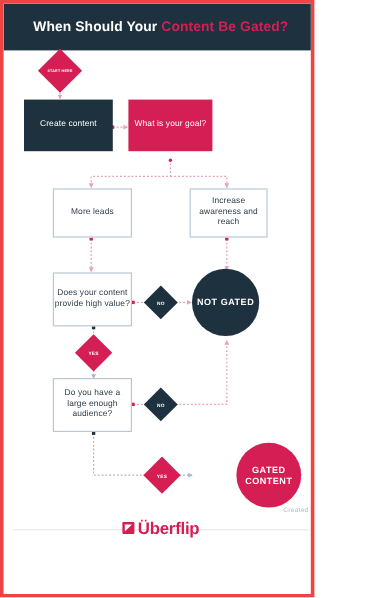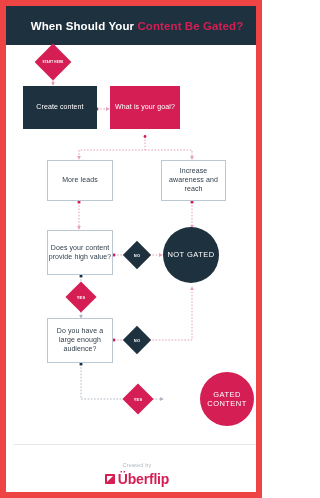--- a/index.html
+++ b/index.html
@@ -8,21 +8,21 @@
     background: #ffffff;
   }
   body {
     font-family: "Liberation Sans", sans-serif;
   }
   #infographic {
     position: relative;
     width: 262px;
     height: 498px;
     background: #ffffff;
-    border: 6px solid #ef4444;
+    border: 3px solid #ef4444;
     box-sizing: border-box;
     overflow: hidden;
   }
 
   
   .header {
     position: absolute;
     left: 0; top: 0;
     width: 262px;
     height: 39px;
@@ -74,21 +74,21 @@
   }
   .box-plain {
     background: #ffffff;
     color: #2d3c48;
     border: 1px solid #b9c8d2;
   }
 
   .circle {
     border-radius: 50%;
     font-size: 7.5px;
-    font-weight: normal;
+    font-weight: bold;
     letter-spacing: 0.45px;
     color: #ffffff;
   }
   .circle-dark { background: #1e313e; }
   .circle-pink { background: #d41e54; }
 
   
   .diamond {
     position: absolute;
     display: flex;
@@ -117,23 +117,23 @@
     position: absolute;
     left: 8px;
     top: 438px;
     width: 246px;
     height: 1px;
     background: #e3e8ec;
   }
   .footer {
     position: absolute;
     left: 0;
-    top: 456px;
-    width: 262px;
-    text-align: center;
+    top: 420px;
+    width: 262px;
+    text-align: right;
   }
   .created-by {
     font-size: 5.5px;
     color: #b0b8c0;
     letter-spacing: 0.2px;
     margin-bottom: 4px;
   }
   .logo-row {
     display: flex;
     align-items: center;

